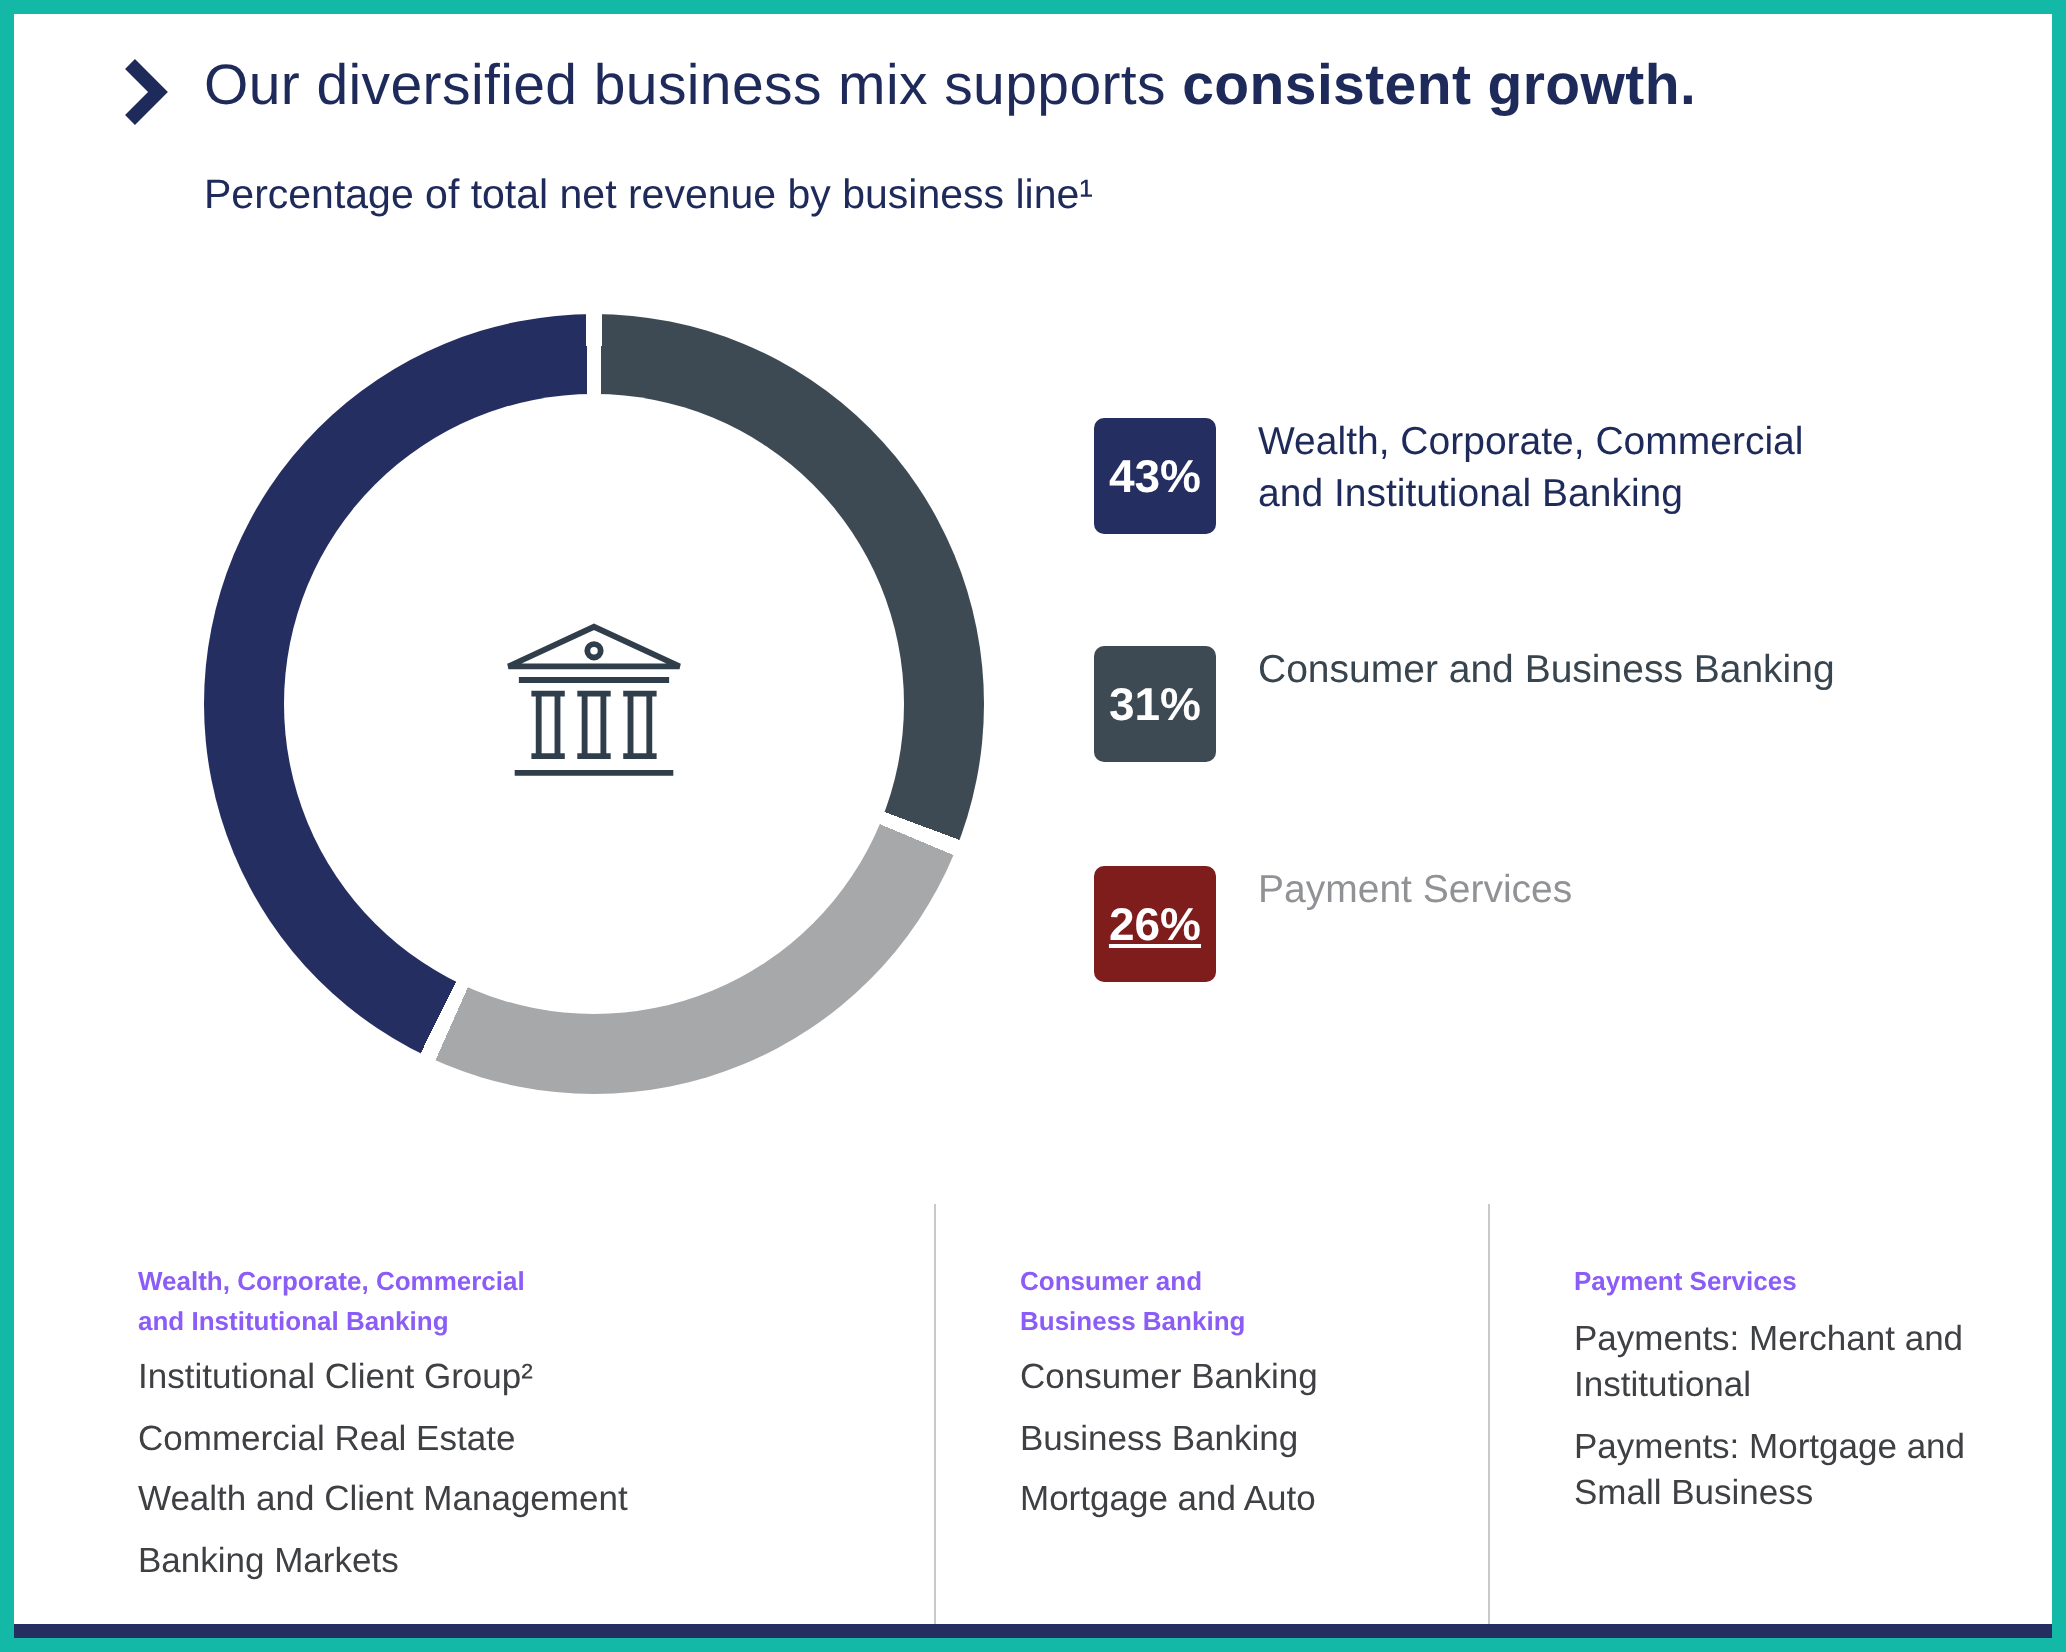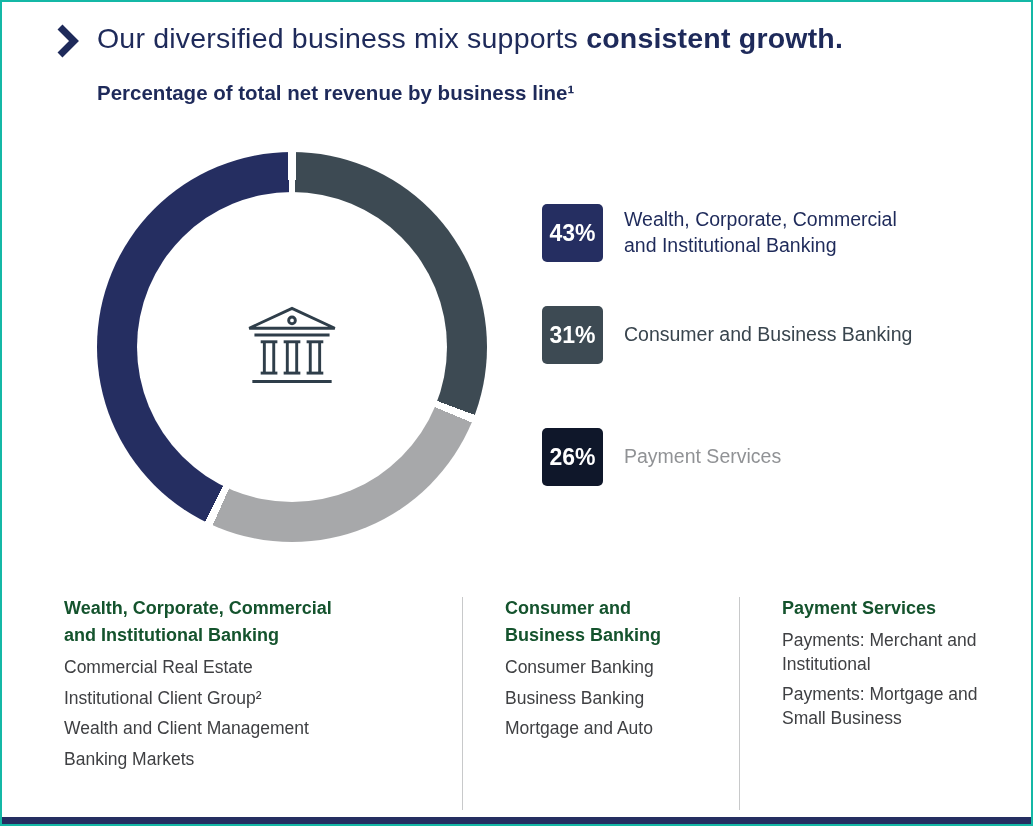--- a/index.html
+++ b/index.html
@@ -4,69 +4,69 @@
 <style>
   * { margin: 0; padding: 0; box-sizing: border-box; }
   html, body { background: #ffffff; }
   body { font-family: "Liberation Sans", "DejaVu Sans", sans-serif; }
 
   .page {
     position: relative;
     width: 1033px;
     height: 826px;
     background: #ffffff;
-    border: 2px solid #14b8a6;
+    border: 7px solid #14b8a6;
     overflow: hidden;
   }
 
   
   .chevron { position: absolute; left: 53px; top: 21px; }
   .title {
     position: absolute; left: 95px; top: 20px;
     font-size: 28.5px; font-weight: 400; color: #1e2a5a; letter-spacing: 0.2px;
     white-space: nowrap;
   }
   .title strong { font-weight: 700; }
   .subtitle {
     position: absolute; left: 95px; top: 79px;
-    font-size: 20.5px; font-weight: 700; color: #1e2a5a;
+    font-size: 20.5px; font-weight: 400; color: #1e2a5a;
   }
 
   
   .donut {
     position: absolute; left: 95px; top: 150px;
     width: 390px; height: 390px; border-radius: 50%;
   }
   .donut-hole {
     position: absolute; left: 40px; top: 40px;
     width: 310px; height: 310px; border-radius: 50%;
     background: #ffffff;
     display: flex; align-items: center; justify-content: center;
   }
 
   
   .legend { position: absolute; left: 540px; top: 202px; width: 430px; height: 290px; }
-  .legend-row { position: absolute; left: 0; display: flex; align-items: center; gap: 21px; }
+  .legend-row { position: absolute; left: 0; display: flex; gap: 21px; }
   .legend-row.r0 { top: 0; }
-  .legend-row.r1 { top: 102px; }
+  .legend-row.r1 { top: 114px; }
   .legend-row.r2 { top: 224px; }
   .badge {
     width: 61px; height: 58px; border-radius: 5px;
     color: #ffffff; font-size: 23px; font-weight: 700;
     display: flex; align-items: center; justify-content: center;
     flex: 0 0 auto;
   }
   .legend-label { font-size: 19.5px; line-height: 1.32; }
   .legend-label.w-limit { max-width: 305px; }
 
   
   .bottom-col { position: absolute; top: 593px; font-size: 17.5px; color: #3f4043; }
   .col-header {
-    font-size: 18px; font-weight: 700; color: #14532d;
-    white-space: pre-line; line-height: 1.5; margin-bottom: 7px;
+    font-size: 13px; font-weight: 700; color: #8b5cf6;
+    white-space: pre-line; line-height: 1.5; margin-bottom: 7px; margin-top: 31px;
   }
   .col-item { margin-bottom: 7px; line-height: 1.35; }
   .col1 { left: 62px;  width: 372px; }
   .col2 { left: 503px; width: 225px; }
   .col3 { left: 780px; width: 225px; }
   .vdivider { position: absolute; top: 595px; width: 1px; height: 213px; background: #c8c9ca; }
   .vd1 { left: 460px; }
   .vd2 { left: 737px; }
 
   .footer-bar {
@@ -116,30 +116,30 @@
   <div class="legend">
     <div class="legend-row r0">
       <div class="badge" style="background: rgb(37, 46, 97);">43%</div>
       <div class="legend-label w-limit" style="color: rgb(30, 42, 90);">Wealth, Corporate, Commercial and Institutional Banking</div>
     </div>
     <div class="legend-row r1">
       <div class="badge" style="background: rgb(61, 74, 83);">31%</div>
       <div class="legend-label" style="color: rgb(57, 69, 78);">Consumer and Business Banking</div>
     </div>
     <div class="legend-row r2">
-      <div class="badge" style="background: #0f172a;">26%</div>
+      <div class="badge" style="background: #7f1d1d; text-decoration: underline;">26%</div>
       <div class="legend-label" style="color: rgb(144, 146, 149);">Payment Services</div>
     </div>
   </div>
 
   <div class="bottom-col col1">
     <div class="col-header">Wealth, Corporate, Commercial
 and Institutional Banking</div>
+    <div class="col-item">Institutional Client Group²</div>
     <div class="col-item">Commercial Real Estate</div>
-    <div class="col-item">Institutional Client Group²</div>
     <div class="col-item">Wealth and Client Management</div>
     <div class="col-item">Banking Markets</div>
   </div>
 
   <div class="vdivider vd1"></div>
 
   <div class="bottom-col col2">
     <div class="col-header">Consumer and
 Business Banking</div>
     <div class="col-item">Consumer Banking</div>

